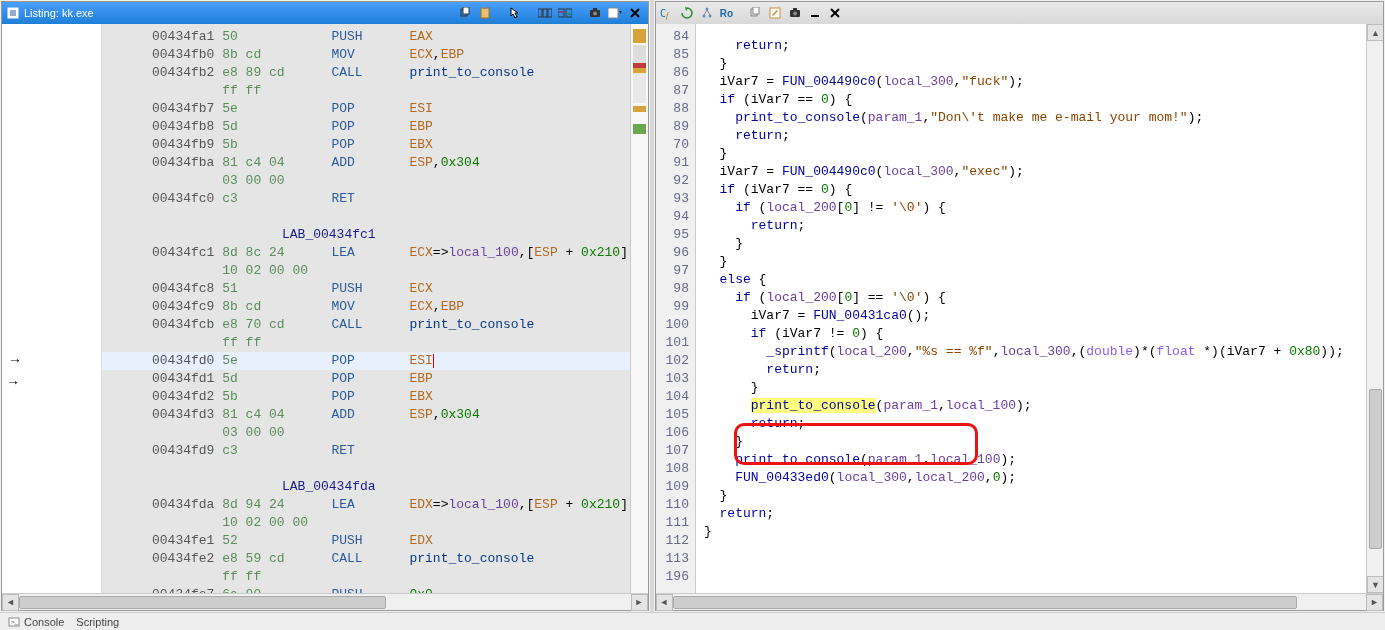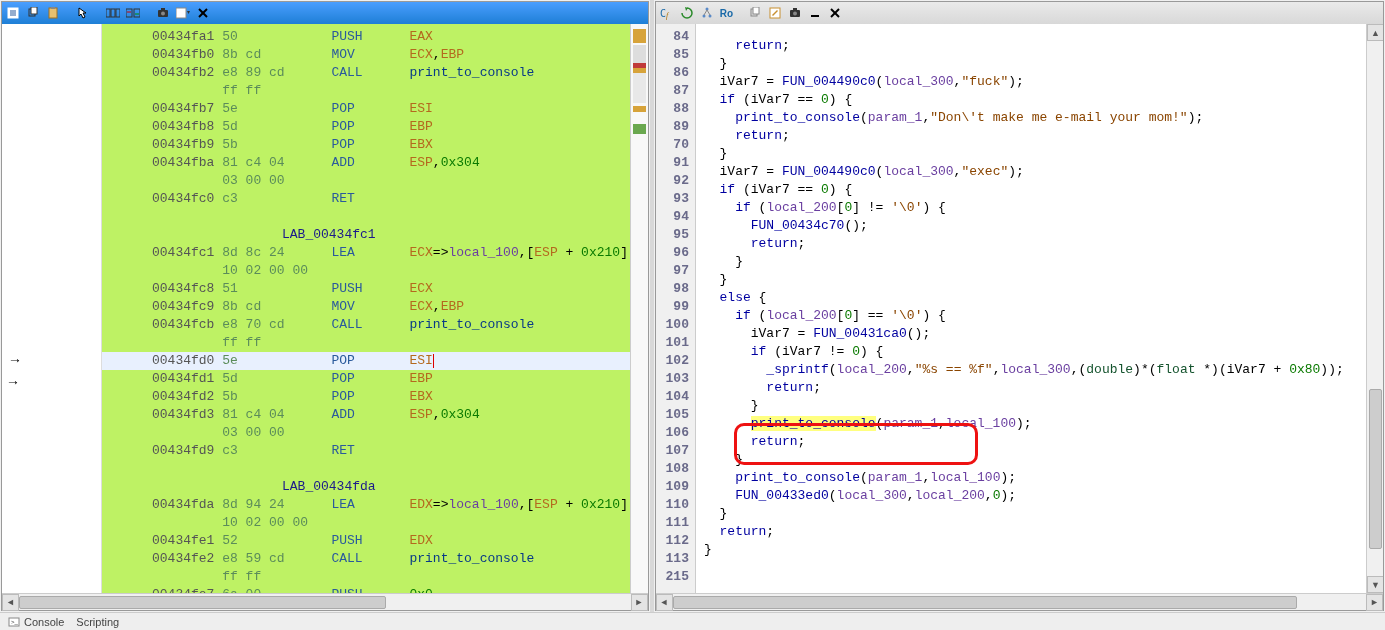--- a/index.html
+++ b/index.html
@@ -12,43 +12,43 @@
 .titlebar-active { background: linear-gradient(#4a9eff, #1e7fd6); color: #fff; }
 .titlebar-inactive { background: linear-gradient(#eaeaea, #d8d8d8); color: #333; }
 .titlebar .title-icon { width: 14px; height: 14px; margin-right: 4px; display: inline-flex; align-items: center; justify-content: center; }
 .titlebar .title-text { flex: 1; }
 .titlebar .tools { display: flex; gap: 2px; }
 .titlebar .tool { width: 18px; height: 16px; display: inline-flex; align-items: center; justify-content: center; cursor: pointer; border-radius: 2px; }
 .code-area { flex: 1; display: flex; overflow: hidden; position: relative; }
 .gutter { width: 100px; background: #fff; border-right: 1px solid #ddd; position: relative; }
 .gutter-left { width: 100px; }
 .arrow-marker { position: absolute; left: 4px; font-size: 14px; color: #000; }
-.listing { flex: 1; font-family: "Consolas", "Courier New", monospace; font-size: 13px; line-height: 18px; padding: 4px 0; overflow: hidden; white-space: pre; background: #bef264; }
+.listing { flex: 1; font-family: "Consolas", "Courier New", monospace; font-size: 13px; line-height: 18px; padding: 4px 0; overflow: hidden; white-space: pre; background: #e5e5e5; }
 .listing-line { padding-left: 50px; height: 18px; }
 .listing-line.hl { background: #e8f0fe; }
 .addr { color: #555; }
 .bytes { color: #5b8c5a; }
 .mnem { color: #2a5a9c; }
 .op-reg { color: #b4691e; }
 .op-num { color: #0a7a00; }
 .op-lbl { color: #083a87; }
 .op-var { color: #6a3fa0; }
 .label-line { color: #1a1a8a; padding-left: 180px; }
 .minimap { width: 18px; background: #f8f8f8; border-left: 1px solid #ccc; position: relative; }
 .mm-block { position: absolute; left: 2px; right: 2px; }
 .decompile { flex: 1; display: flex; font-family: "Consolas", "Courier New", monospace; font-size: 13px; line-height: 18px; overflow: hidden; background: #fff; }
 .linenums { background: #f0f0f0; color: #6a6a8a; border-right: 1px solid #ccc; padding: 4px 6px 4px 10px; text-align: right; user-select: none; }
-.linenums div { height: 18px; font-weight: bold; }
+.linenums div { height: 18px; }
 .codebody { flex: 1; padding: 13px 8px; position: relative; }
 .codebody .cl { height: 18px; white-space: pre; }
 .kw { color: #0000a0; }
 .fn { color: #0000a0; }
 .str { color: #8a4500; }
 .num { color: #0a7a00; }
-.typ { color: #14532d; font-family: Liberation Mono, monospace; }
+.typ { color: #8b5cf6; font-family: Liberation Mono, monospace; }
 .glb { color: #6a3fa0; }
 .red-box { position: absolute; border: 3px solid #e11; border-radius: 10px; pointer-events: none; }
 .hl-yellow { background: #ffff7f; }
 .scrollbar-h { height: 17px; background: #f0f0f0; border-top: 1px solid #ccc; display: flex; align-items: center; }
 .scrollbar-h .sb-btn { width: 17px; height: 17px; background: #e4e4e4; border: 1px solid #bbb; display: inline-flex; align-items: center; justify-content: center; font-size: 9px; color: #555; cursor: pointer; }
 .scrollbar-h .sb-track { flex: 1; height: 17px; position: relative; }
 .scrollbar-h .sb-thumb { position: absolute; top: 2px; height: 13px; background: #cdcdcd; border: 1px solid #aaa; border-radius: 2px; }
 .scrollbar-v { width: 17px; background: #f0f0f0; border-left: 1px solid #ccc; display: flex; flex-direction: column; }
 .scrollbar-v .sb-btn { height: 17px; width: 17px; background: #e4e4e4; border: 1px solid #bbb; display: inline-flex; align-items: center; justify-content: center; font-size: 9px; color: #555; cursor: pointer; }
 .scrollbar-v .sb-track { flex: 1; position: relative; }
@@ -66,20 +66,21 @@
   <div class="panel panel-left">
     <div class="titlebar titlebar-active">
       <span class="title-icon">
         <svg width="12" height="12" viewBox="0 0 12 12">
             <rect x="1" y="1" width="10" height="10" fill="#fff" stroke="#fff" stroke-width="1"></rect>
             <line x1="3" y1="4" x2="9" y2="4" stroke="#2a5a9c"></line>
             <line x1="3" y1="6" x2="9" y2="6" stroke="#2a5a9c"></line>
             <line x1="3" y1="8" x2="9" y2="8" stroke="#2a5a9c"></line>
           </svg>
       </span>
+      <span class="title-text">Listing: kk.exe</span>
       <div class="tools">
         <span class="tool">
             <svg width="12" height="12" viewBox="0 0 12 12">
               <rect x="2" y="2" width="6" height="7" fill="none" stroke="#333"></rect>
               <rect x="4" y="0" width="6" height="7" fill="#fff" stroke="#333"></rect>
             </svg>
           </span>
         <span class="tool">
             <svg width="12" height="12" viewBox="0 0 12 12">
               <rect x="2" y="1" width="8" height="10" fill="#e8c070" stroke="#a07020"></rect>
@@ -240,35 +241,34 @@
             <div>104</div>
             <div>105</div>
             <div>106</div>
             <div>107</div>
             <div>108</div>
             <div>109</div>
             <div>110</div>
             <div>111</div>
             <div>112</div>
             <div>113</div>
-            <div>215</div>
+            <div>196</div>
           </div>
         <div class="codebody" id="codebody">
           <div class="red-box" style="top:399px;left:38px;width:244px;height:42px;"></div>
         <div class="cl">&nbsp;&nbsp;&nbsp;&nbsp;<span class="kw">return</span>;</div>
             <div class="cl">&nbsp;&nbsp;}</div>
             <div class="cl">&nbsp;&nbsp;iVar7&nbsp;=&nbsp;<span class="fn">FUN_004490c0</span>(<span class="glb">local_300</span>,<span class="str">"fuck"</span>);</div>
             <div class="cl">&nbsp;&nbsp;<span class="kw">if</span>&nbsp;(iVar7&nbsp;==&nbsp;<span class="num">0</span>)&nbsp;{</div>
             <div class="cl">&nbsp;&nbsp;&nbsp;&nbsp;<span class="fn">print_to_console</span>(<span class="glb">param_1</span>,<span class="str">"Don\'t make me e-mail your mom!"</span>);</div>
             <div class="cl">&nbsp;&nbsp;&nbsp;&nbsp;<span class="kw">return</span>;</div>
             <div class="cl">&nbsp;&nbsp;}</div>
             <div class="cl">&nbsp;&nbsp;iVar7&nbsp;=&nbsp;<span class="fn">FUN_004490c0</span>(<span class="glb">local_300</span>,<span class="str">"exec"</span>);</div>
             <div class="cl">&nbsp;&nbsp;<span class="kw">if</span>&nbsp;(iVar7&nbsp;==&nbsp;<span class="num">0</span>)&nbsp;{</div>
             <div class="cl">&nbsp;&nbsp;&nbsp;&nbsp;<span class="kw">if</span>&nbsp;(<span class="glb">local_200</span>[<span class="num">0</span>]&nbsp;!=&nbsp;<span class="str">'\0'</span>)&nbsp;{</div>
-            <div class="cl">&nbsp;&nbsp;&nbsp;&nbsp;&nbsp;&nbsp;<span class="fn">FUN_00434c70</span>();</div>
             <div class="cl">&nbsp;&nbsp;&nbsp;&nbsp;&nbsp;&nbsp;<span class="kw">return</span>;</div>
             <div class="cl">&nbsp;&nbsp;&nbsp;&nbsp;}</div>
             <div class="cl">&nbsp;&nbsp;}</div>
             <div class="cl">&nbsp;&nbsp;<span class="kw">else</span>&nbsp;{</div>
             <div class="cl">&nbsp;&nbsp;&nbsp;&nbsp;<span class="kw">if</span>&nbsp;(<span class="glb">local_200</span>[<span class="num">0</span>]&nbsp;==&nbsp;<span class="str">'\0'</span>)&nbsp;{</div>
             <div class="cl">&nbsp;&nbsp;&nbsp;&nbsp;&nbsp;&nbsp;iVar7&nbsp;=&nbsp;<span class="fn">FUN_00431ca0</span>();</div>
             <div class="cl">&nbsp;&nbsp;&nbsp;&nbsp;&nbsp;&nbsp;<span class="kw">if</span>&nbsp;(iVar7&nbsp;!=&nbsp;<span class="num">0</span>)&nbsp;{</div>
             <div class="cl">&nbsp;&nbsp;&nbsp;&nbsp;&nbsp;&nbsp;&nbsp;&nbsp;<span class="fn">_sprintf</span>(<span class="glb">local_200</span>,<span class="str">"%s == %f"</span>,<span class="glb">local_300</span>,(<span class="typ">double</span>)*(<span class="typ">float</span>&nbsp;*)(iVar7&nbsp;+&nbsp;<span class="num">0x80</span>));</div>
             <div class="cl">&nbsp;&nbsp;&nbsp;&nbsp;&nbsp;&nbsp;&nbsp;&nbsp;<span class="kw">return</span>;</div>
             <div class="cl">&nbsp;&nbsp;&nbsp;&nbsp;&nbsp;&nbsp;}</div>

